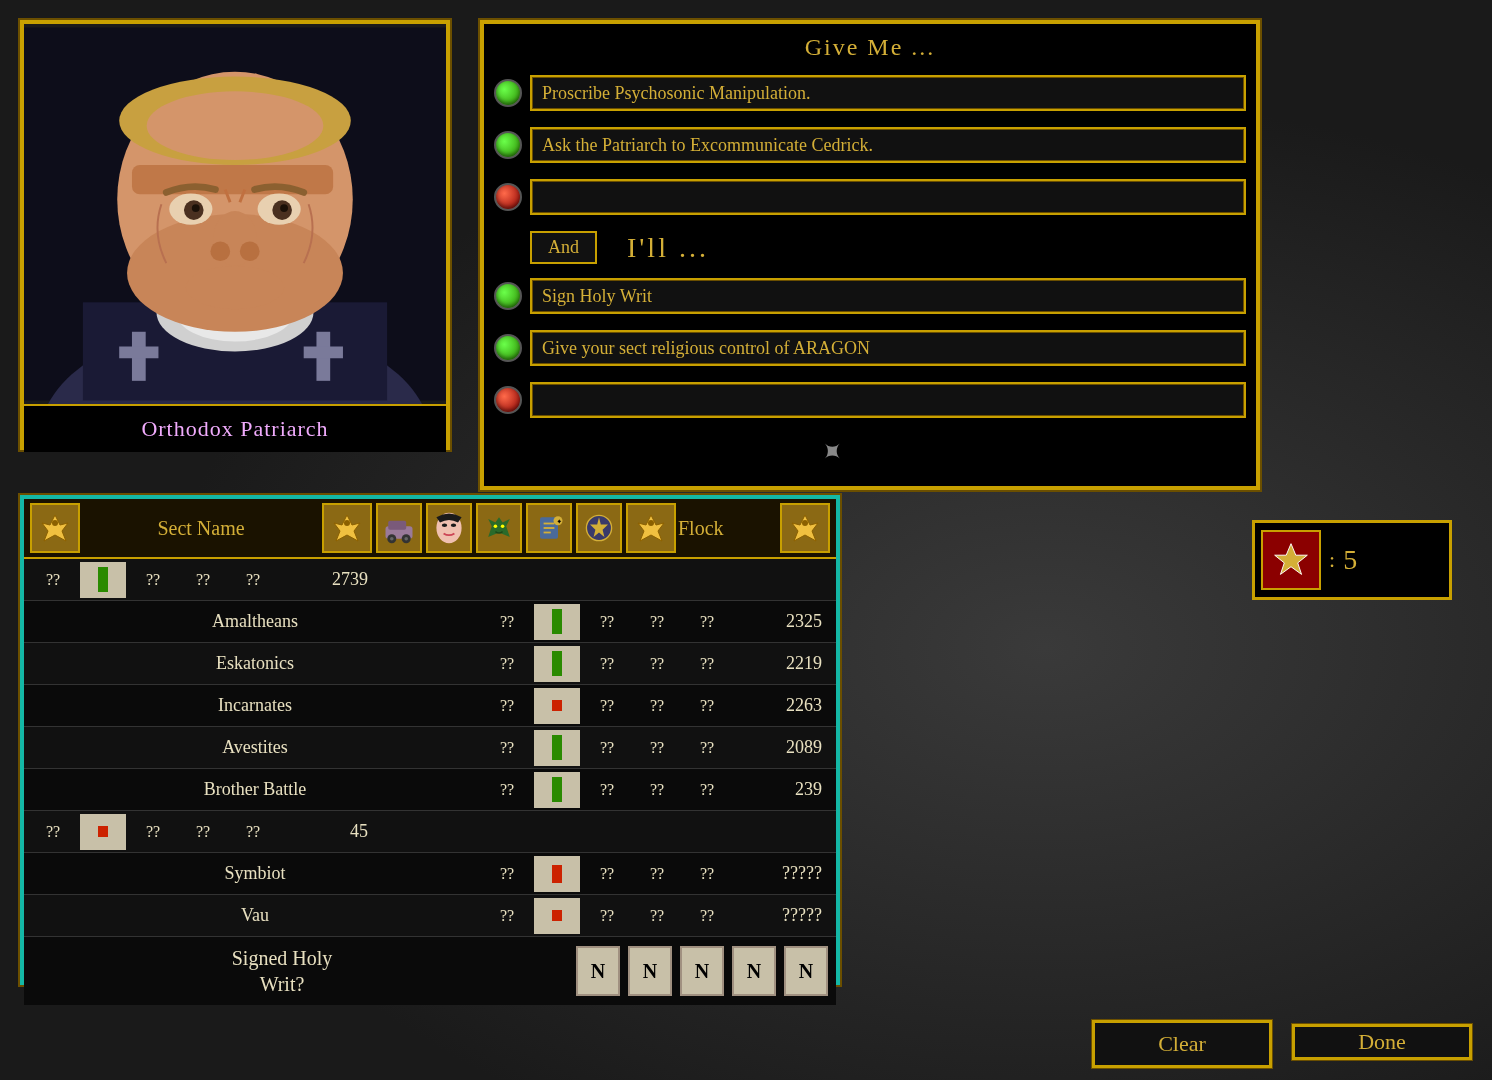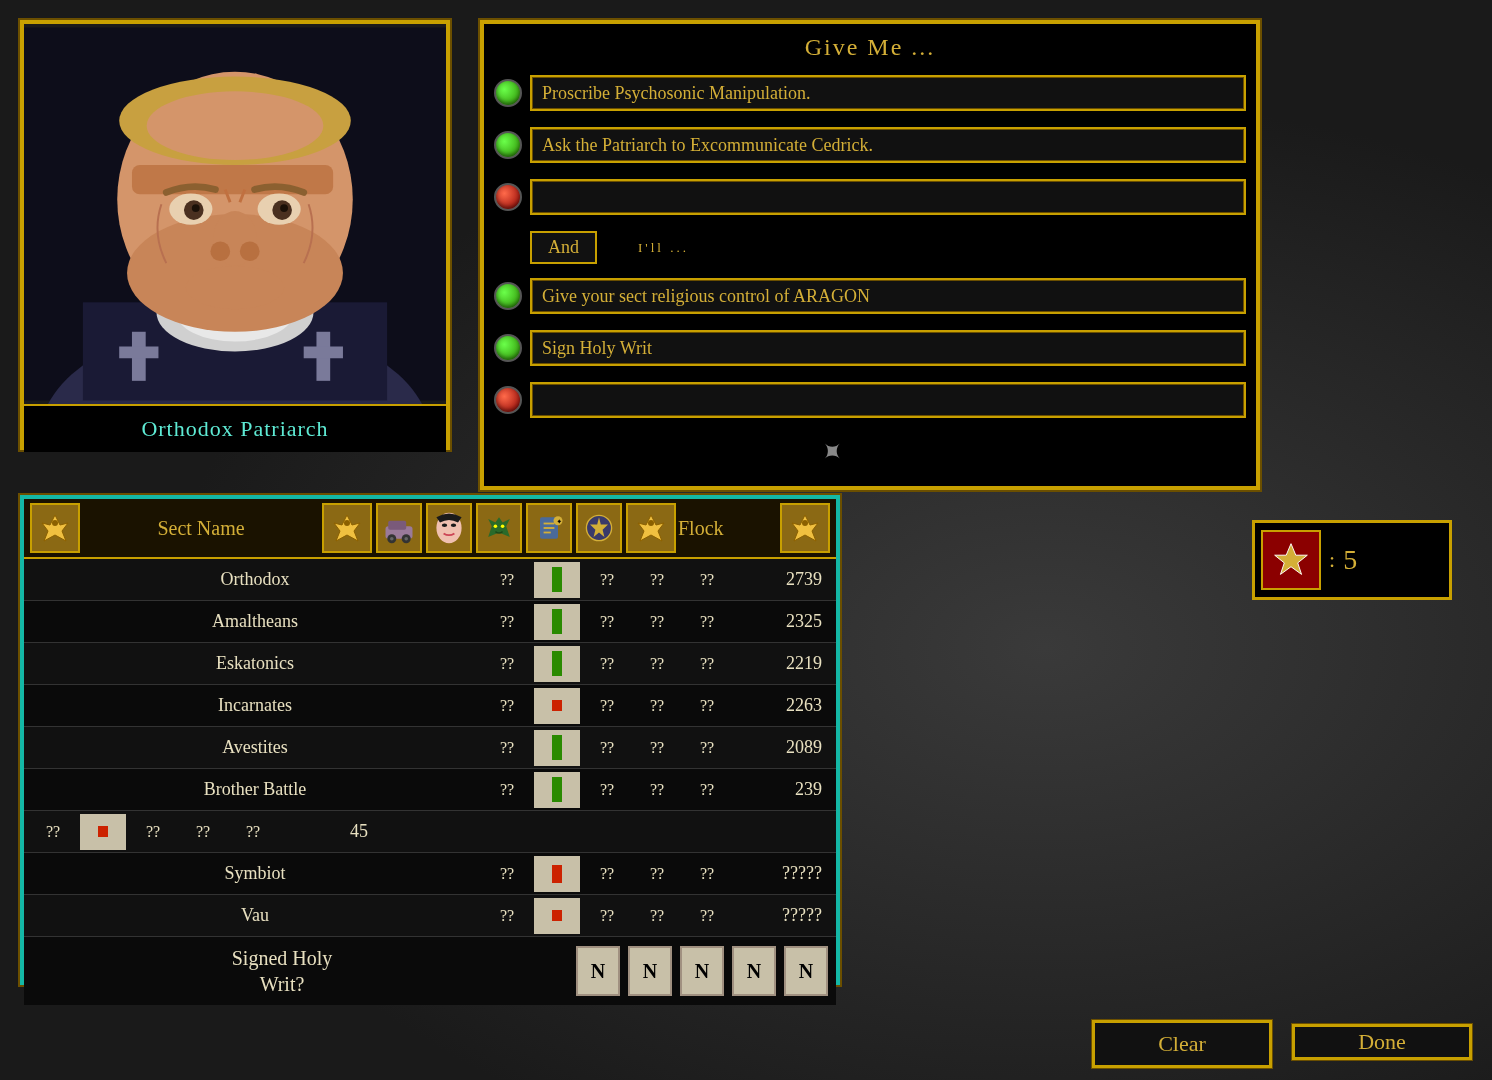--- a/index.html
+++ b/index.html
@@ -44,21 +44,21 @@
     #portrait-label {
       height: 48px;
       background: #000;
       display: flex;
       align-items: center;
       justify-content: center;
       border-top: 2px solid #c8a000;
     }
 
     #portrait-label span {
-      color: #5eead4;
+      color: #f0abfc;
       font-size: 22px;
       letter-spacing: 1px;
     }
 
     
     #negotiation-panel {
       position: absolute;
       top: 20px;
       left: 480px;
       width: 780px;
@@ -109,35 +109,34 @@
 
     .negotiation-text-box span {
       color: #d4af37;
       font-size: 18px;
     }
 
     #and-ill-row {
       display: flex;
       align-items: center;
       margin: 12px 0 10px 36px;
-      gap: 11px;
     }
 
     #and-box {
       background: #111;
       border: 2px solid #c8a000;
       padding: 4px 16px;
       color: #d4af37;
       font-size: 18px;
       margin-right: 30px;
     }
 
     #ill-text {
       color: #d4af37;
-      font-size: 13px;
+      font-size: 28px;
       letter-spacing: 3px;
     }
 
     
     #table-panel {
       position: absolute;
       top: 495px;
       left: 20px;
       width: 820px;
       height: 490px;
@@ -440,27 +439,27 @@
   </div>
 
   <div id="and-ill-row">
     <div id="and-box">And</div>
     <div id="ill-text">I'll ...</div>
   </div>
 
   <div class="negotiation-item">
     <div class="status-dot dot-green"></div>
     <div class="negotiation-text-box">
-      <span>Give your sect religious control of ARAGON</span>
+      <span>Sign Holy Writ</span>
     </div>
   </div>
   <div class="negotiation-item">
     <div class="status-dot dot-green"></div>
     <div class="negotiation-text-box">
-      <span>Sign Holy Writ</span>
+      <span>Give your sect religious control of ARAGON</span>
     </div>
   </div>
   <div class="negotiation-item">
     <div class="status-dot dot-red"></div>
     <div class="negotiation-text-box">
       <span></span>
     </div>
   </div>
 </div>
 
@@ -546,21 +545,20 @@
     <div class="col-icon">
       <svg viewBox="0 0 34 34" fill="none">
         <path d="M17 4 L12 14 L4 12 L10 20 L6 30 L17 24 L28 30 L24 20 L30 12 L22 14 Z" fill="#f0c040" stroke="#8b6000" stroke-width="1"></path>
         <circle cx="17" cy="12" r="3" fill="#8b6000"></circle>
       </svg>
     </div>
   </div>
 
   <div id="table-rows-container">
       <div class="table-row">
-      <div class="row-sect-name">Orthodox</div>
       <div class="row-cell">??</div>
       <div class="row-bar-cell">
         <div class="mini-bar" style="background:#2a8a00;height:70%;"></div>
       </div>
       <div class="row-cell">??</div>
       <div class="row-cell">??</div>
       <div class="row-cell">??</div>
       <div class="row-flock">2739</div>
     </div>
       <div class="table-row">

